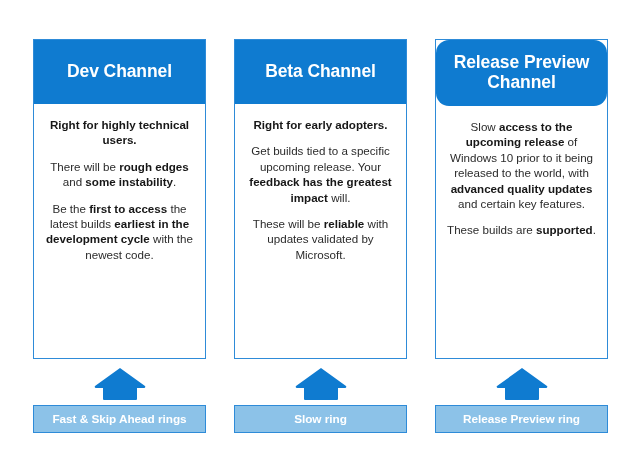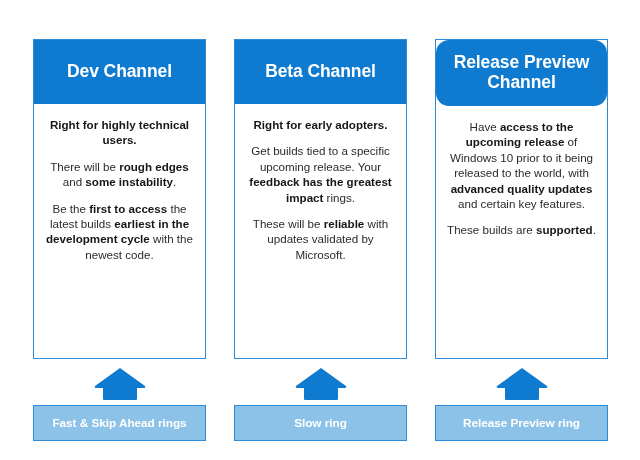--- a/index.html
+++ b/index.html
@@ -119,21 +119,21 @@
     box-sizing: border-box;
   }
   .arrow-up {
     width: 54px;
     height: 34px;
     display: block;
   }
 
   
   .ring-bar {
-    height: 36px;
+    height: 28px;
     box-sizing: border-box;
     background: #8CC2E8;
     border: 1.8px solid #2E8BD8;
     color: #ffffff;
     font-weight: bold;
     font-size: 11.8px;
     display: flex;
     align-items: center;
     justify-content: center;
     text-align: center;
@@ -184,39 +184,39 @@
       </div>
 
       <div class="ring-bar">Fast &amp; Skip Ahead rings</div>
     </div>
 
     <div class="column">
       <div class="card">
         <div class="card-header">Beta Channel</div>
         <div class="card-body">
           <p class="lead"><b>Right for early adopters.</b></p>
-          <p><span>Get builds tied to a specific upcoming release. Your </span><b>feedback has the greatest impact</b><span> rings.</span></p>
+          <p><span>Get builds tied to a specific upcoming release. Your </span><b>feedback has the greatest impact</b><span> will.</span></p>
           <p><span>These will be </span><b>reliable</b><span> with updates validated by Microsoft.</span></p>
         </div>
       </div>
 
       <div class="arrow-wrap">
         <svg class="arrow-up" viewBox="0 0 54 34" aria-hidden="true">
           <path d="M27 1 L52 19 Q53 20 51.5 21 L44 21 L44 32 Q44 33 43 33 L11 33 Q10 33 10 32 L10 21 L2.5 21 Q1 20 2 19 Z" fill="#0F7BD0"></path>
         </svg>
       </div>
 
       <div class="ring-bar">Slow ring</div>
     </div>
 
     <div class="column">
       <div class="card">
         <div class="card-header two-line">Release Preview Channel</div>
         <div class="card-body">
-          <p><span>Have </span><b>access to the upcoming release</b><span> of Windows 10 prior to it being released to the world, with </span><b>advanced quality updates</b><span> and certain key features.</span></p>
+          <p><span>Slow </span><b>access to the upcoming release</b><span> of Windows 10 prior to it being released to the world, with </span><b>advanced quality updates</b><span> and certain key features.</span></p>
           <p><span>These builds are </span><b>supported</b><span>.</span></p>
         </div>
       </div>
 
       <div class="arrow-wrap">
         <svg class="arrow-up" viewBox="0 0 54 34" aria-hidden="true">
           <path d="M27 1 L52 19 Q53 20 51.5 21 L44 21 L44 32 Q44 33 43 33 L11 33 Q10 33 10 32 L10 21 L2.5 21 Q1 20 2 19 Z" fill="#0F7BD0"></path>
         </svg>
       </div>
 

